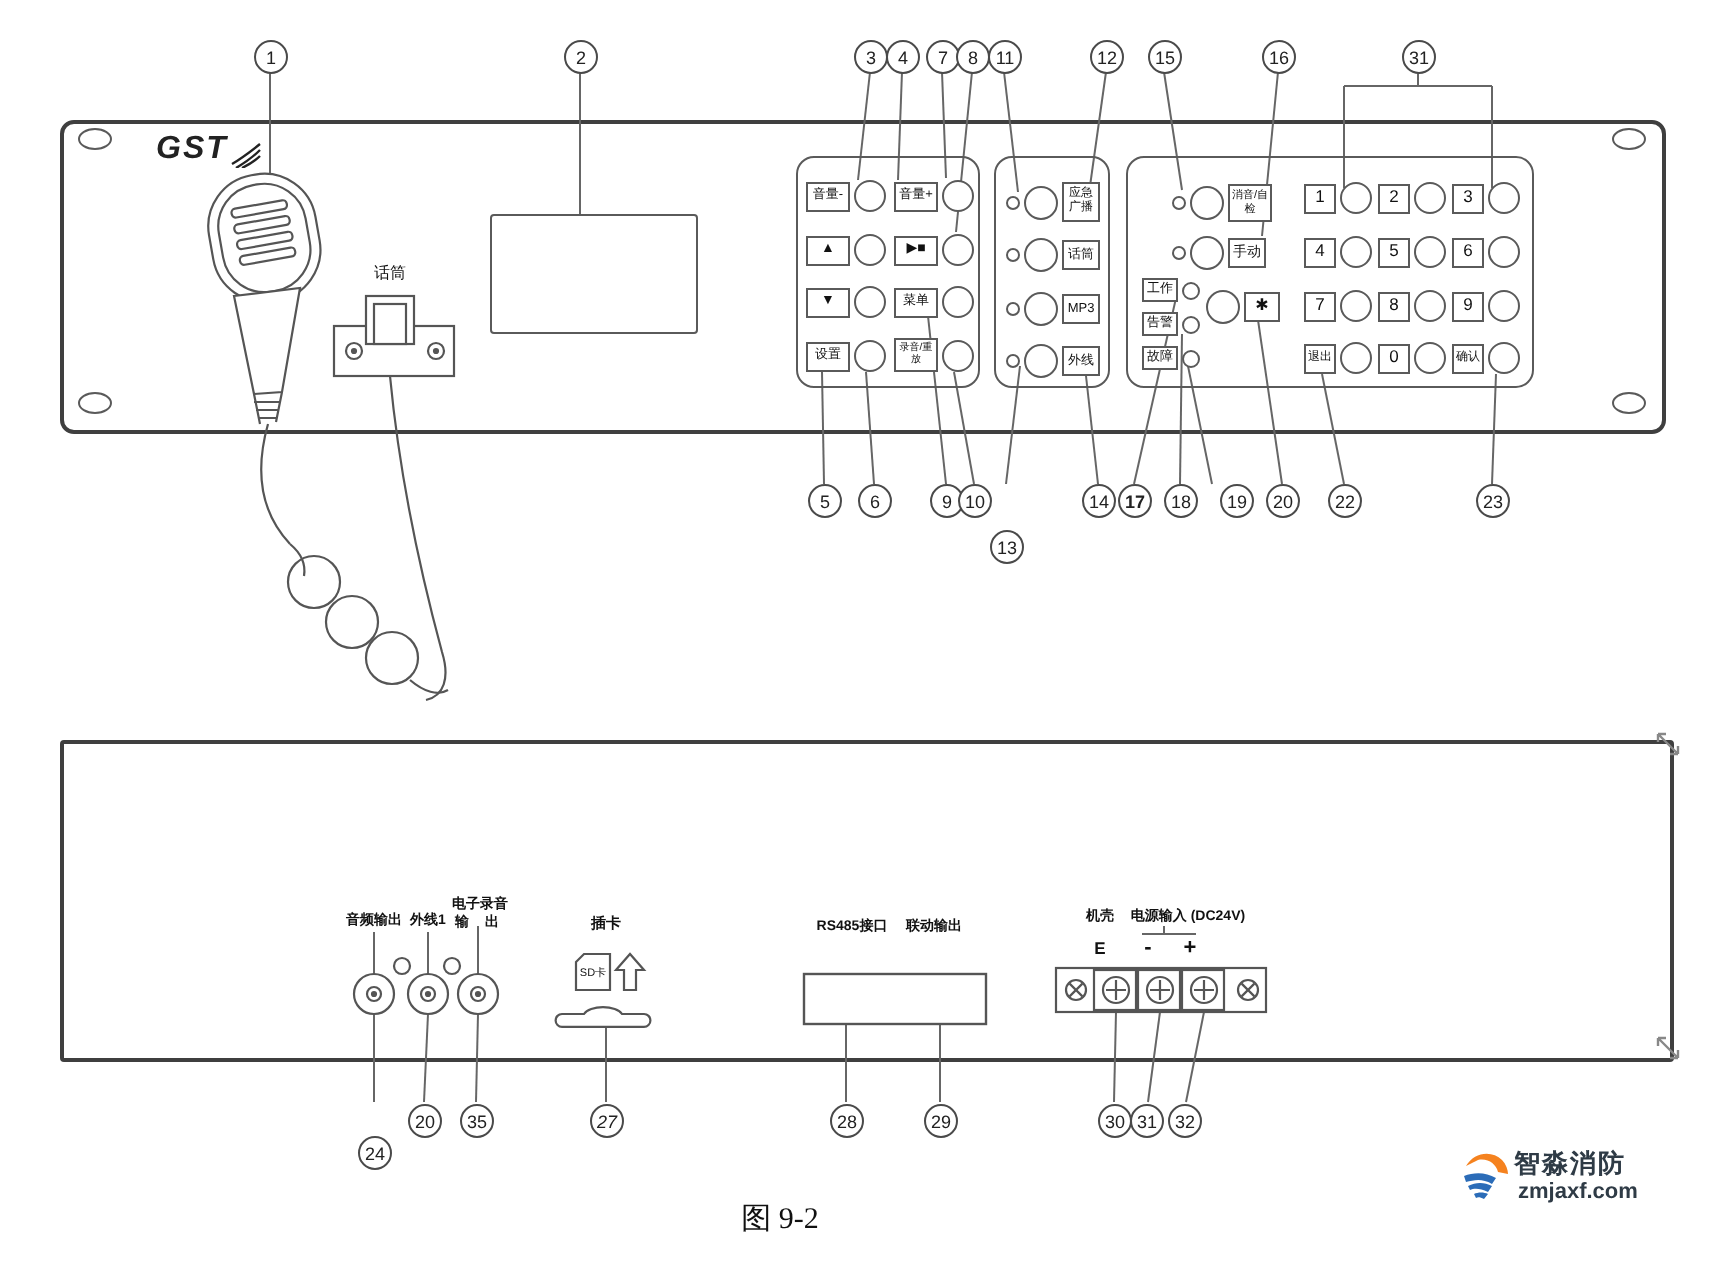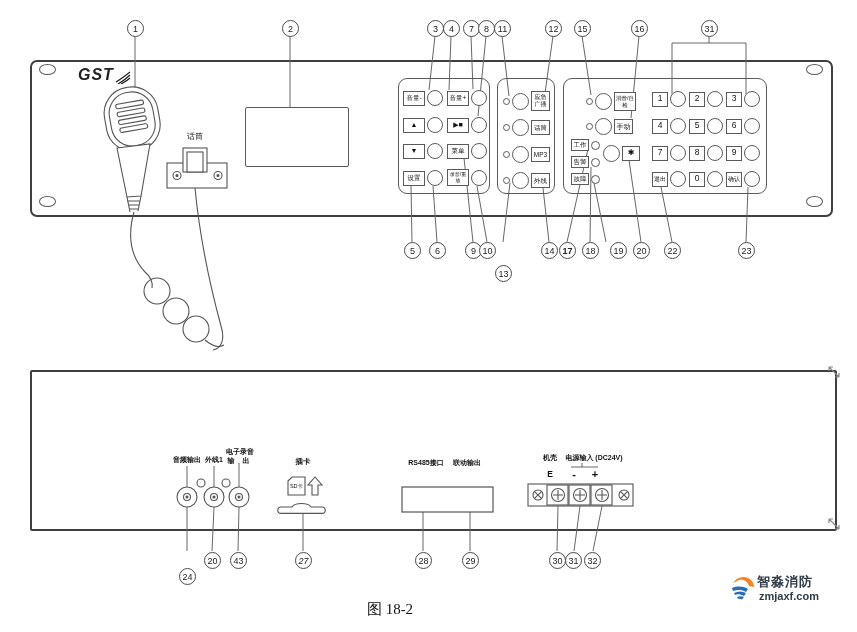--- a/index.html
+++ b/index.html
@@ -333,21 +333,21 @@
   <div class="callout" style="left:541px;top:242px;">14</div>
   <div class="callout" style="left:559px;top:242px;font-weight:bold;">17</div>
   <div class="callout" style="left:582px;top:242px;">18</div>
   <div class="callout" style="left:598px;top:242px;margin-left:12px;">19</div>
   <div class="callout" style="left:633px;top:242px;">20</div>
   <div class="callout" style="left:664px;top:242px;">22</div>
   <div class="callout" style="left:738px;top:242px;">23</div>
 
   <div class="callout" style="left:179px;top:568px;">24</div>
   <div class="callout" style="left:204px;top:552px;">20</div>
-  <div class="callout" style="left:230px;top:552px;">43</div>
+  <div class="callout" style="left:230px;top:552px;">35</div>
   <div class="callout" style="left:295px;top:552px;font-style:italic;">27</div>
   <div class="callout" style="left:415px;top:552px;">28</div>
   <div class="callout" style="left:462px;top:552px;">29</div>
   <div class="callout" style="left:549px;top:552px;">30</div>
   <div class="callout" style="left:565px;top:552px;text-align:center;">31</div>
   <div class="callout" style="left:584px;top:552px;">32</div>
 
   <div class="txt ctr" style="left:167px;top:455px;width:40px;font-size:7px;font-weight:bold;">音频输出</div>
   <div class="txt ctr" style="left:202px;top:455px;width:24px;font-size:7px;font-weight:bold;">外线1</div>
   <div class="txt ctr" style="left:224px;top:447px;width:32px;font-size:7px;font-weight:bold;">电子录音</div>
@@ -365,14 +365,14 @@
 
   <svg class="abs" style="left:729px;top:574px;" width="26" height="26" viewBox="0 0 26 26">
     <path d="M4,9 C8,2 17,1 22,6 C24,8 25,11 25,13 L20,12 C19,8 15,5 10,6 Z" fill="#f5821f"></path>
     <path d="M3,14 C8,12 14,12 19,15 L17,18 C12,15 8,16 4,17 Z" fill="#2b6cb8"></path>
     <path d="M5,19 C9,17 13,17 17,19 L15,22 C11,20 8,20 6,21 Z" fill="#2b6cb8"></path>
     <path d="M8,23 C10,22 13,22 15,23 L13,25.5 C11,24.5 10,24.5 9,25 Z" fill="#2b6cb8"></path>
   </svg>
   <div class="wm-name">智淼消防</div>
   <div class="wm-site">zmjaxf.com</div>
 
-  <div class="caption">图 18-2</div>
+  <div class="caption">图 9-2</div>
 </div>
 
 </body></html>

